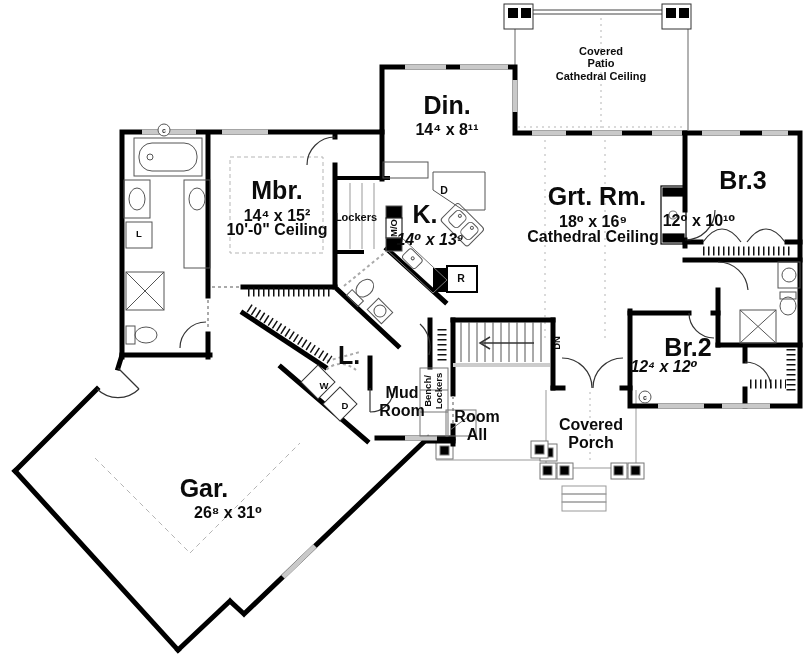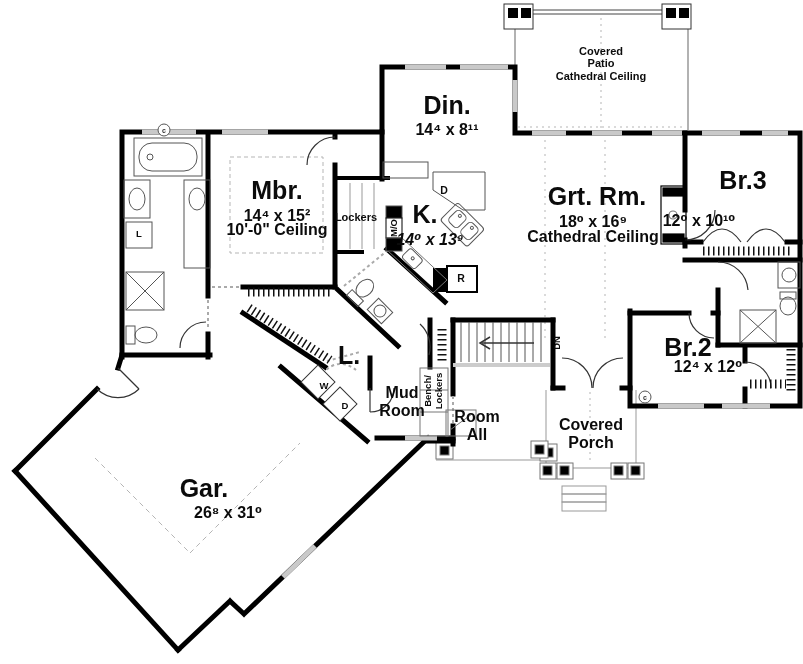--- a/index.html
+++ b/index.html
@@ -276,21 +276,21 @@
   <div class="lbl size-xl" style="left:425px;top:214px;">K.</div>
   <div class="lbl size-dim" style="left:430px;top:240px;font-style:italic;">14⁰ x 13⁹</div>
   <div class="lbl size-xs2" style="left:444px;top:191px;">D</div>
   <div class="lbl size-xs2" style="left:461px;top:279px;">R</div>
   <div class="lbl size-xl" style="left:597px;top:196px;">Grt. Rm.</div>
   <div class="lbl size-dim" style="left:593px;top:222px;text-align:right;">18⁰ x 16⁹</div>
   <div class="lbl size-dim" style="left:593px;top:237px;">Cathedral Ceiling</div>
   <div class="lbl size-lg" style="left:743px;top:180px;">Br.3</div>
   <div class="lbl size-dim" style="left:699px;top:203px;margin-top:18px;">12⁰ x 10¹⁰</div>
   <div class="lbl size-lg" style="left:688px;top:347px;">Br.2</div>
-  <div class="lbl size-dim" style="left:708px;top:367px;">12⁴ x 12⁰</div>
+  <div class="lbl size-dim" style="left:664px;top:367px;font-style:italic;">12⁴ x 12⁰</div>
   <div class="lbl size-lg" style="left:349px;top:355px;">L.</div>
   <div class="lbl size-xxs" style="left:324px;top:386px;">W</div>
   <div class="lbl size-xxs" style="left:345px;top:406px;">D</div>
   <div class="lbl size-sm" style="left:402px;top:402px;">Mud
 Room</div>
   <div class="lbl size-xxs rot" style="left:434px;top:391px;">Bench/
 Lockers</div>
   <div class="lbl size-sm" style="left:477px;top:426px;">Room
 All</div>
   <div class="lbl size-xxs rot" style="left:557px;top:343px;">DN</div>

